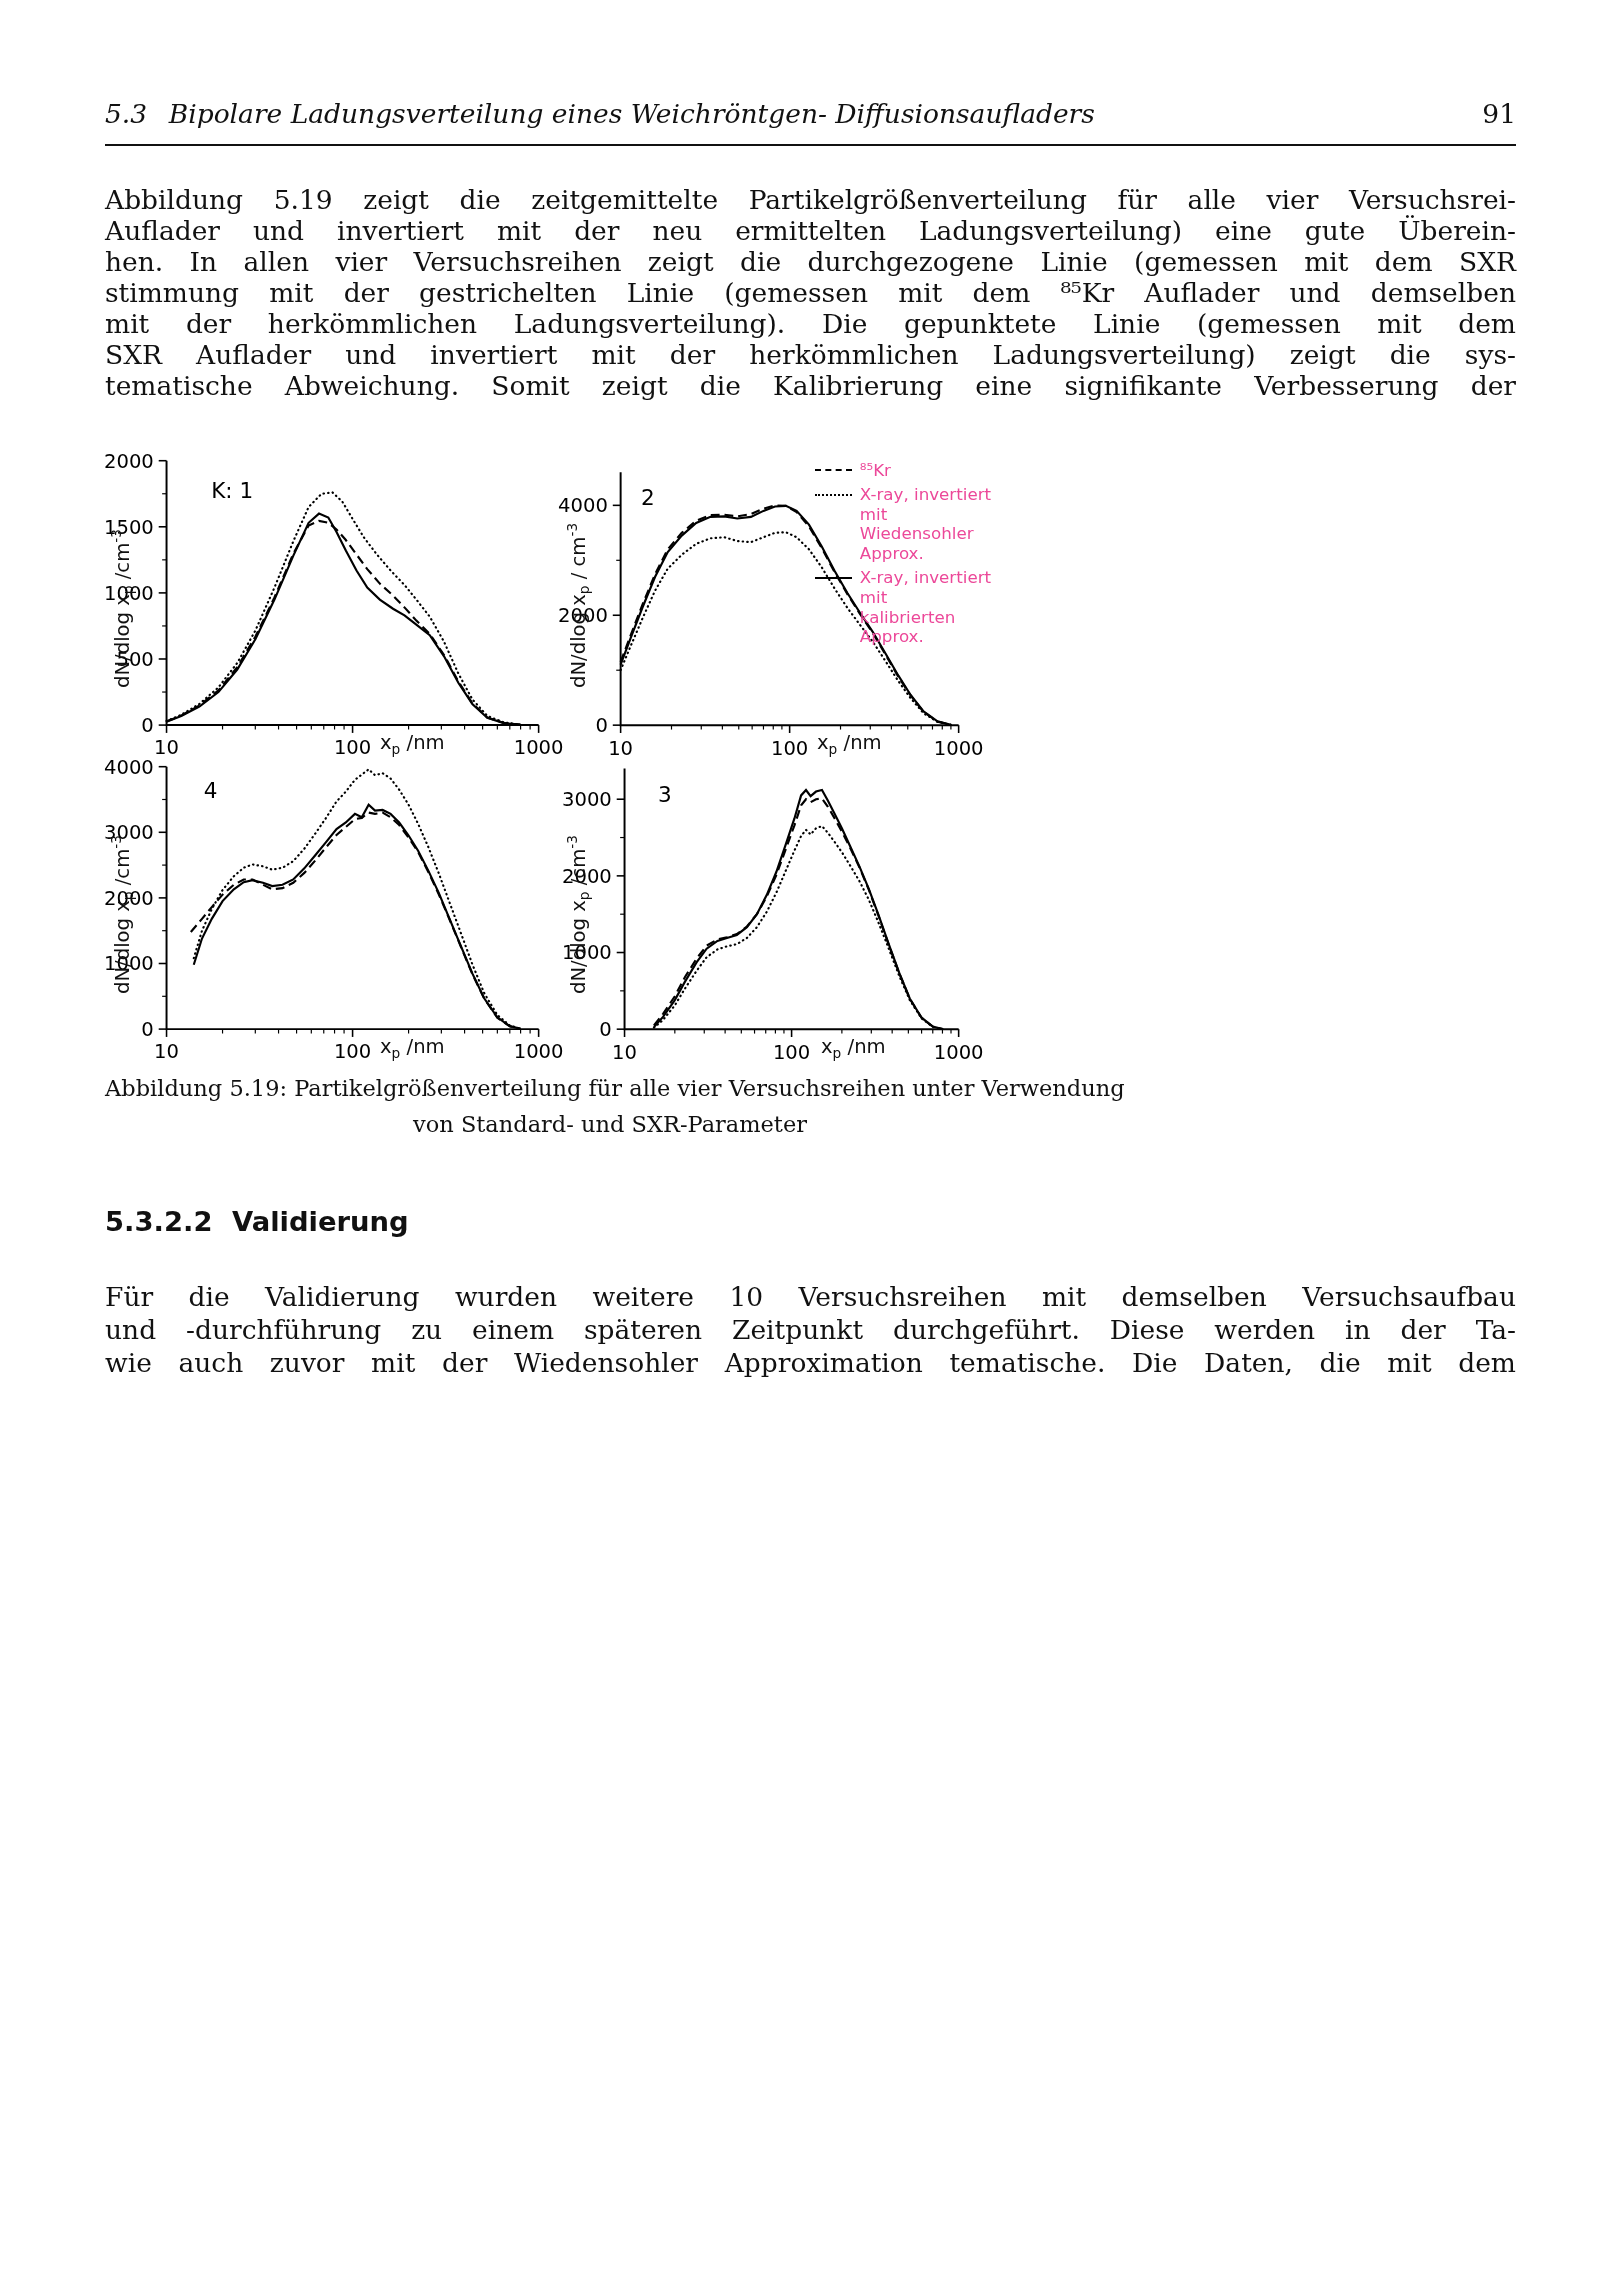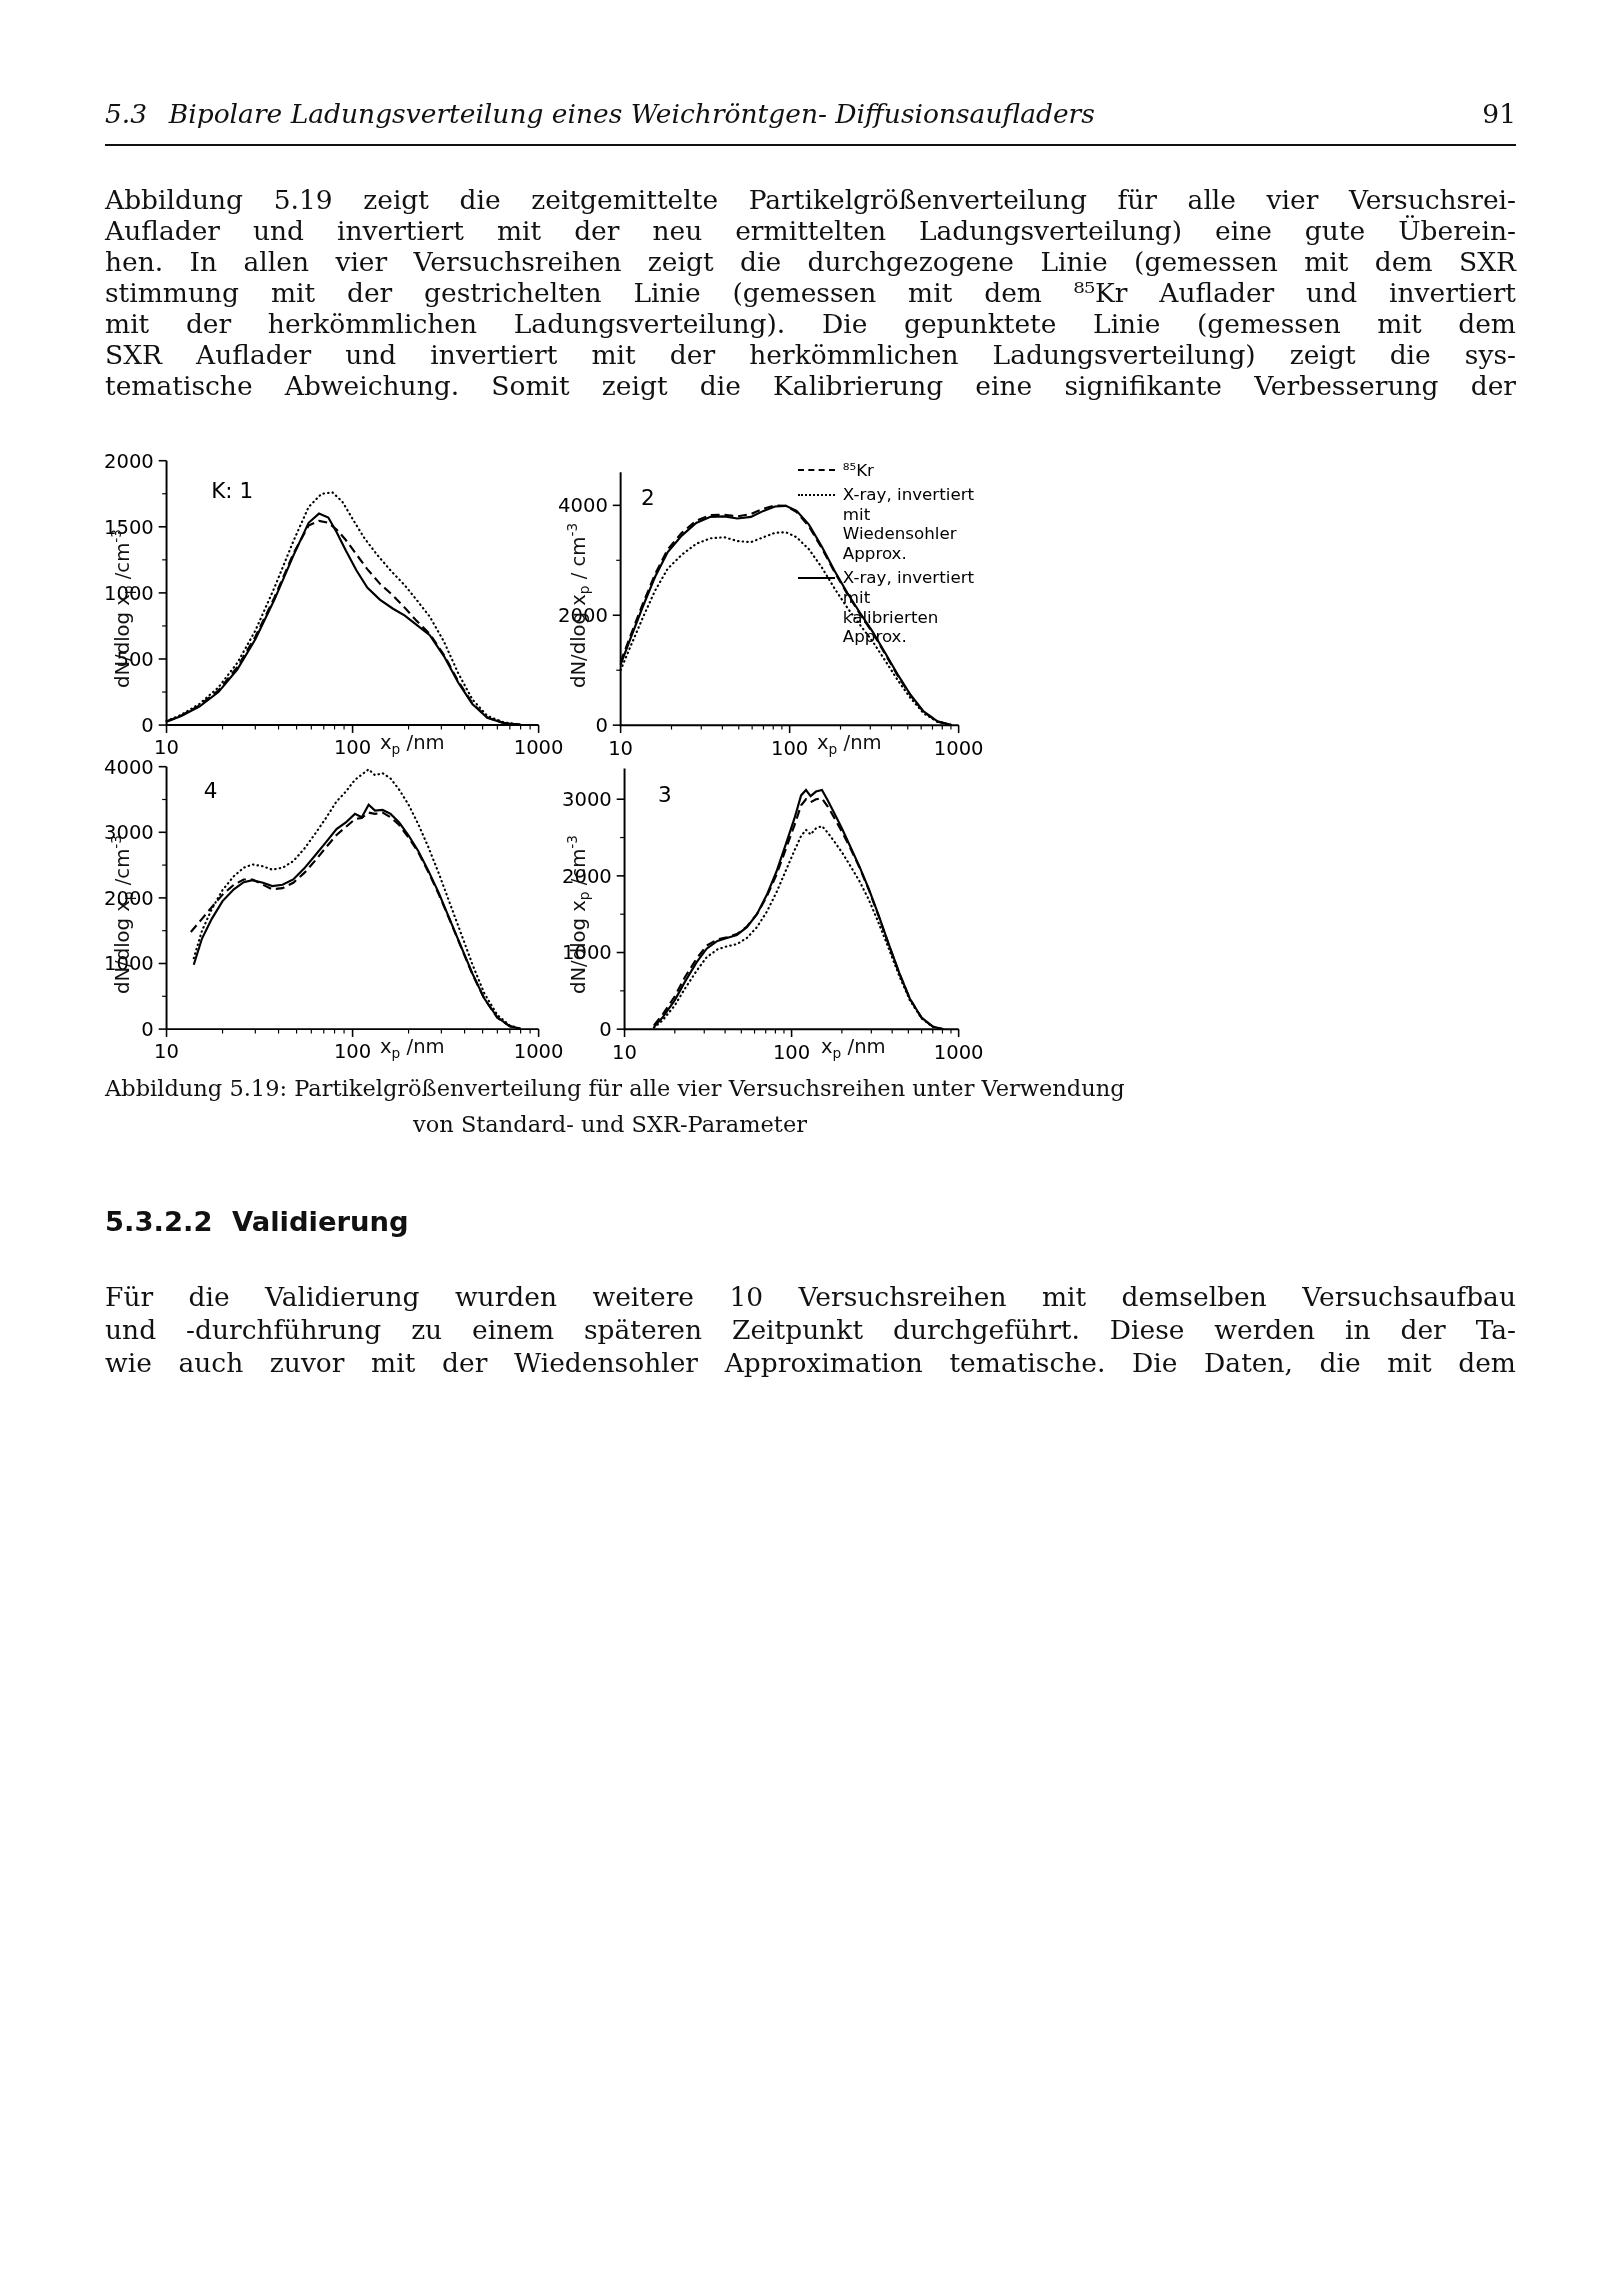--- a/index.html
+++ b/index.html
@@ -30,22 +30,22 @@
   .chart-cell svg text { font-family:"DejaVu Sans", sans-serif; }
 
   .ylabel { position:absolute; left:9.8px; top:247px; transform:rotate(-90deg);
             transform-origin:0 0; white-space:nowrap; font-size:19.6px; }
   .ylabel sub, .ylabel sup, .xlabel sub { font-size:13.7px; }
   .xlabel { position:absolute; top:calc(100% - 51px); font-size:19.6px; white-space:nowrap; }
   .cell0 .xlabel, .cell2 .xlabel { left:282px; }
   .cell1 .xlabel { left:263px; }
   .cell3 .xlabel { left:267px; }
 
-  .legend { position:absolute; left:244px; top:19.6px; width:201px;
-            font-size:16.7px; line-height:19.6px; color:#000000; }
+  .legend { position:absolute; left:261px; top:19.6px; width:201px;
+            font-size:16.7px; line-height:19.6px; color:#ec4899; }
   .legend-entry { display:flex; align-items:flex-start; margin-bottom:4.9px; }
   .legend-sample { width:37px; margin-right:7.8px; margin-top:8.8px;
                    border-top:2px solid #000; flex:none; }
   .legend-sample.dashed { border-top-style:dashed; }
   .legend-sample.dotted { border-top-style:dotted; border-top-width:2.9px; }
 
   .caption { position:absolute; left:105px; top:1070px; width:1010px;
              font-size:22.5px; line-height:36px; }
   .caption-l1 { white-space:nowrap; }
   .caption-l2 { text-align:center; }
@@ -62,21 +62,21 @@
   <div class="header">
     <div class="header-title"><span>5.3</span><span class="hsp"></span><span>Bipolare Ladungsverteilung eines Weichröntgen- Diffusionsaufladers</span></div>
     <div class="page-number">91</div>
   </div>
   <div class="header-rule"></div>
 
   <div class="para para1">
       <div class="tline">Abbildung 5.19 zeigt die zeitgemittelte Partikelgrößenverteilung für alle vier Versuchsrei-</div>
       <div class="tline">Auflader und invertiert mit der neu ermittelten Ladungsverteilung) eine gute Überein-</div>
       <div class="tline">hen. In allen vier Versuchsreihen zeigt die durchgezogene Linie (gemessen mit dem SXR</div>
-      <div class="tline">stimmung mit der gestrichelten Linie (gemessen mit dem ⁸⁵Kr Auflader und invertiert</div>
+      <div class="tline">stimmung mit der gestrichelten Linie (gemessen mit dem ⁸⁵Kr Auflader und demselben</div>
       <div class="tline">mit der herkömmlichen Ladungsverteilung). Die gepunktete Linie (gemessen mit dem</div>
       <div class="tline">SXR Auflader und invertiert mit der herkömmlichen Ladungsverteilung) zeigt die sys-</div>
       <div class="tline">tematische Abweichung. Somit zeigt die Kalibrierung eine signifikante Verbesserung der</div>
     </div>
 
   <div class="figure">
     <div class="chart-cell cell0">
         <svg width="470" height="341" viewBox="0 0 480 348">
           <path d="M 70 20 L 70 290 L 450 290" fill="none" stroke="#000" stroke-width="2"></path>
           <line x1="70" y1="290" x2="70" y2="298" stroke="#000" stroke-width="1.6"></line>

